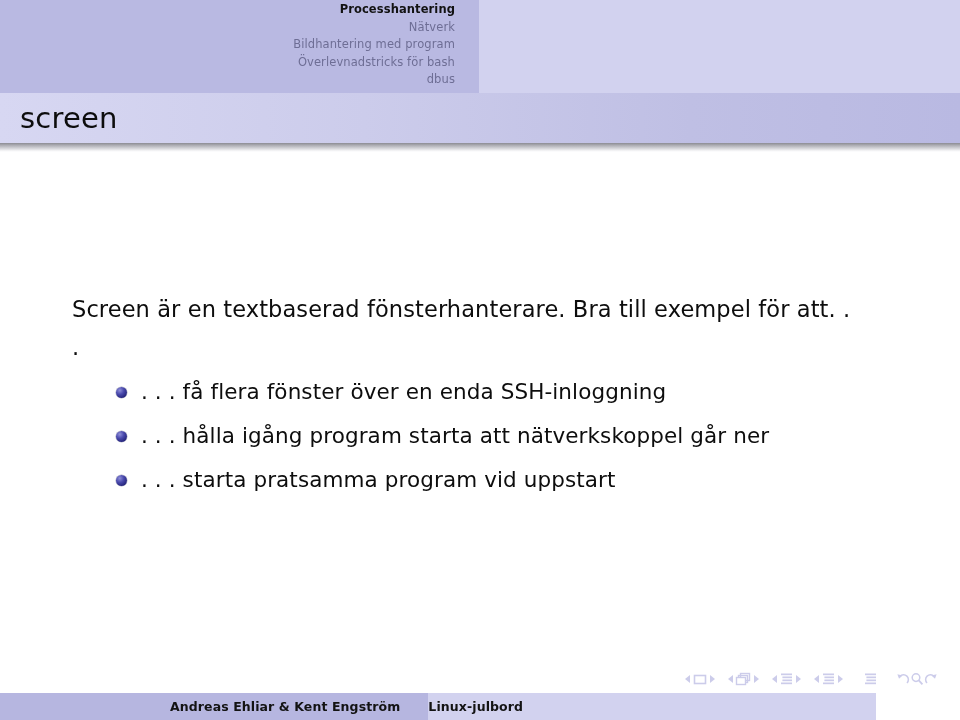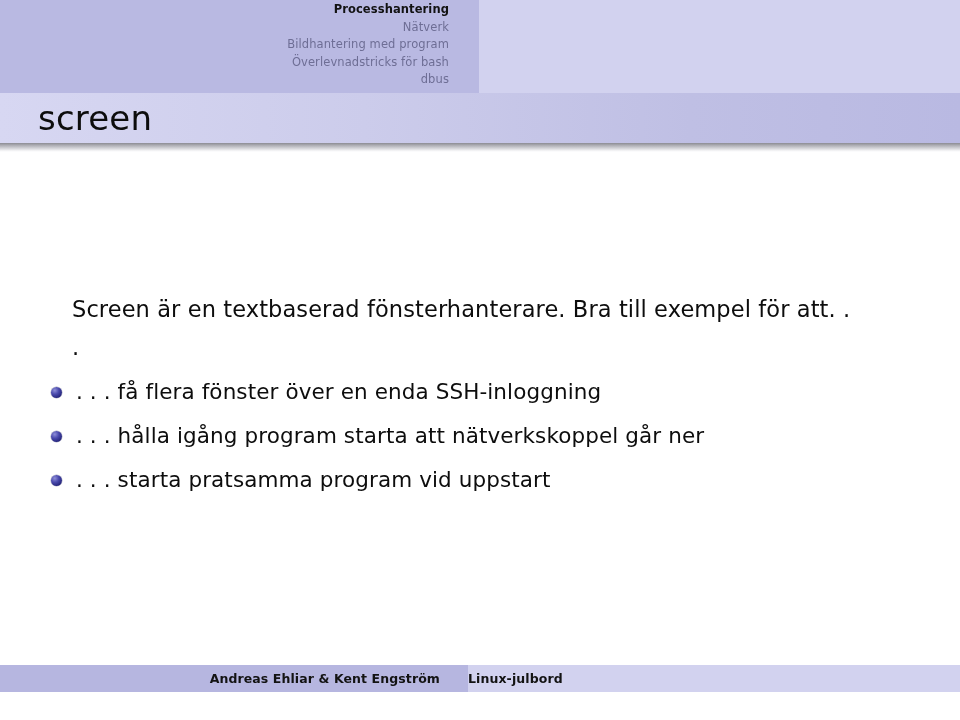--- a/index.html
+++ b/index.html
@@ -42,21 +42,21 @@
   }
   .headline-right {
     width: 481px;
     height: 93px;
     background: #d2d2ef;
   }
   .nav-item {
     font-size: 11.5px;
     line-height: 17.5px;
     color: #6e6e95;
-    padding-right: 30px;
+    padding-right: 24px;
     white-space: nowrap;
     letter-spacing: 0.1px;
   }
   .nav-item.active {
     color: #121212;
     font-weight: bold;
   }
 
   
   .titlebar {
@@ -71,26 +71,25 @@
   }
   .titlebar-shadow {
     position: absolute;
     top: 143px;
     left: 0;
     width: 960px;
     height: 9px;
     background: linear-gradient(to bottom, #8c8c93 0%, #b0b0b6 28%, #d8d8dc 62%, #f7f7f8 88%, #ffffff 100%);
   }
   .frametitle {
-    font-size: 34px;
+    font-size: 29px;
     color: #0d0d0d;
-    padding-left: 30px;
+    padding-left: 20px;
     letter-spacing: 0.2px;
     font-weight: normal;
-    margin-left: 8px;
   }
 
   
   .body {
     position: absolute;
     top: 152px;
     left: 0;
     width: 960px;
     height: 510px;
   }
@@ -112,21 +111,21 @@
     width: 960px;
     list-style: none;
     margin: 0;
     padding: 0;
   }
   .bullet-row {
     position: relative;
     display: flex;
     align-items: center;
     height: 44px;
-    padding-left: 51px;
+    padding-left: 116px;
   }
   .bullet-dot {
     width: 11px;
     height: 11px;
     border-radius: 50%;
     background: radial-gradient(circle at 34% 30%, #8f8fd8 0%, #4a4aad 38%, #2a2a82 70%, #1d1d62 100%);
     flex: 0 0 auto;
     margin-right: 14px;
     box-shadow: 0 0 0 0.5px rgba(20,20,70,0.35);
   }
@@ -160,23 +159,23 @@
   .nav-tri {
     width: 9px;
     height: 12px;
     opacity: 1;
   }
   .navsep { width: 9px; }
 
   
   .footline {
     position: absolute;
-    top: 665px;
-    left: 0;
-    width: 960px;
+    top: 693px;
+    left: 0;
+    width: 876px;
     height: 27px;
     display: flex;
     border-radius: 7px;
   }
   .foot-left {
     width: 468px;
     height: 27px;
     background: #b6b6e0;
     display: flex;
     align-items: center;

